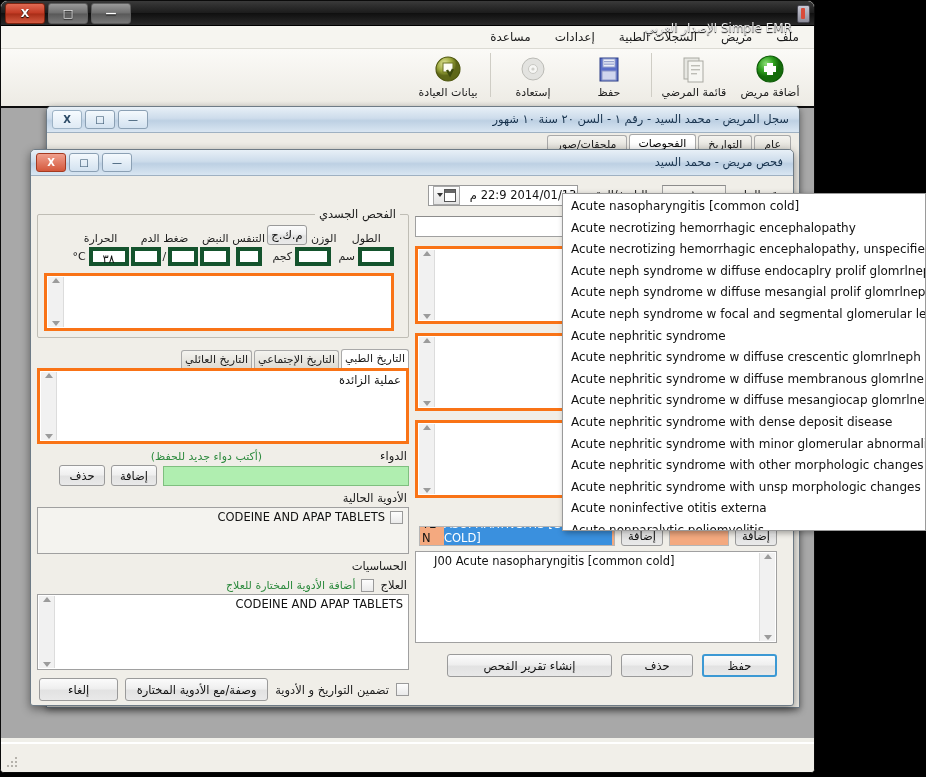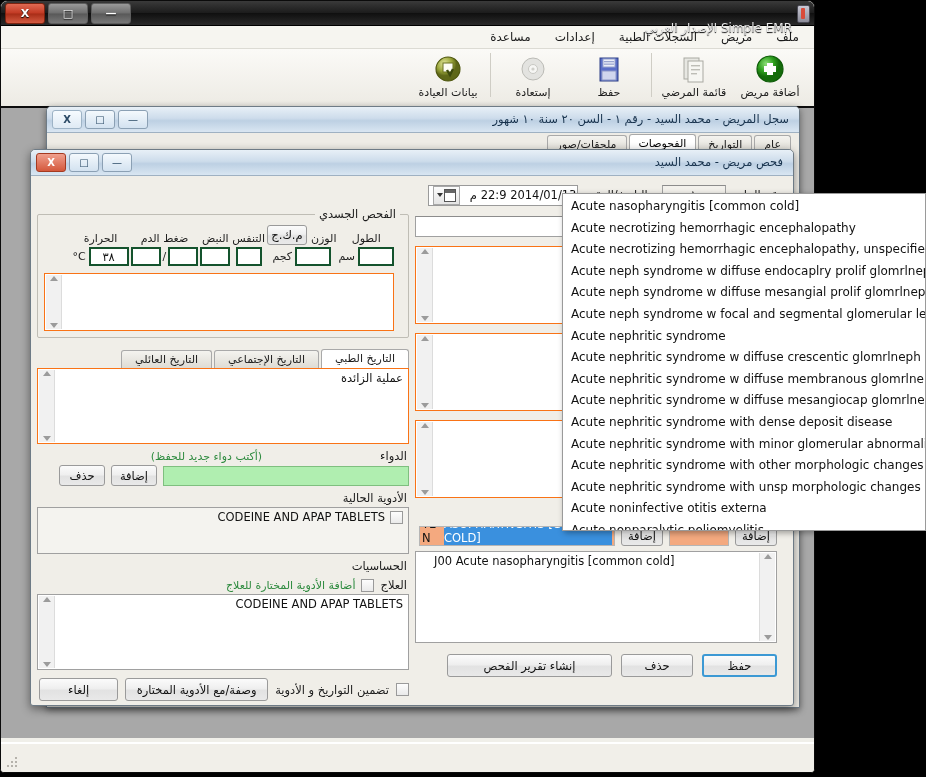--- a/index.html
+++ b/index.html
@@ -126,47 +126,47 @@
   #col-right{width:362px;}
 
   
   .gbox{border:1px solid #bfbdb5;border-radius:2px;position:relative;margin-top:9px;padding:10px 14px 6px 6px;}
   .gbox-title{position:absolute;right:8px;top:-8px;background:#f0eee8;padding:0 4px;font-size:11.5px;color:#1b1b1b;}
 
   .vitals{direction:rtl;display:flex;align-items:flex-end;gap:2px;justify-content:flex-start;}
   .vit{display:flex;flex-direction:column;align-items:center;gap:2px;}
   .vit-lbl{font-size:11px;color:#1b1b1b;white-space:nowrap;}
   .vit-row{display:flex;align-items:center;gap:3px;direction:rtl;}
-  .vin{height:19px;border:2px solid #14532d;background:#fff;box-sizing:border-box;font-size:11.5px;
+  .vin{height:19px;border:4px solid #14532d;background:#fff;box-sizing:border-box;font-size:11.5px;
        text-align:center;color:#111;padding:1px 2px;}
   .unit{font-size:11px;color:#1b1b1b;}
   .btn{
     border:1px solid #9a9a9a;border-radius:3px;
     background:linear-gradient(180deg,#fbfbfb 0%,#efefef 45%,#e2e2e2 55%,#e9e9e9 100%);
     font-size:11.5px;color:#111;cursor:default;display:flex;align-items:center;justify-content:center;
     box-sizing:border-box;
   }
   .btn.primary{border:2px solid #3c99d4;border-radius:3px;}
 
   .ta{
-    background:#fff;border:1px solid #f97316;box-sizing:border-box;position:relative;direction:rtl;
+    background:#fff;border:3px solid #f97316;box-sizing:border-box;position:relative;direction:rtl;
     font-size:11.5px;color:#111;padding:2px 5px;overflow:hidden;
   }
   
   .vsb{
     position:absolute;left:1px;top:1px;bottom:1px;width:15px;background:#f1f1f1;border-right:1px solid #dcdcdc;
     display:flex;flex-direction:column;justify-content:space-between;align-items:center;padding:1px 0;
   }
   .sb-arrow{width:0;height:0;border-left:4px solid transparent;border-right:4px solid transparent;}
   .sb-up{border-bottom:5px solid #9b9b9b;}
   .sb-down{border-top:5px solid #9b9b9b;}
 
   
   .htabs{direction:rtl;display:flex;align-items:flex-end;gap:2px;height:19px;margin-bottom:0;}
-  .htab{font-size:11px;padding:2px 13px;border:1px solid #a9a9a9;border-bottom:none;border-radius:3px 3px 0 0;
+  .htab{font-size:11px;padding:2px 3px;border:1px solid #a9a9a9;border-bottom:none;border-radius:3px 3px 0 0;
         background:linear-gradient(180deg,#f4f3ef,#dedcd4);color:#1b1b1b;cursor:default;}
   .htab.active{background:#fff;padding-bottom:3px;}
 
   .rowlbl{direction:rtl;font-size:11.5px;color:#1b1b1b;margin:5px 2px 2px 0;}
   .hint{color:#2e8b3f;font-size:11px;}
 
   .chk{width:13px;height:13px;border:1px solid #9a9a9a;background:linear-gradient(180deg,#fdfdfd,#eaeaea);
        display:inline-block;box-sizing:border-box;vertical-align:middle;}
 
   .listbox{background:#fff;border:1px solid #a0a0a0;box-sizing:border-box;direction:rtl;position:relative;

